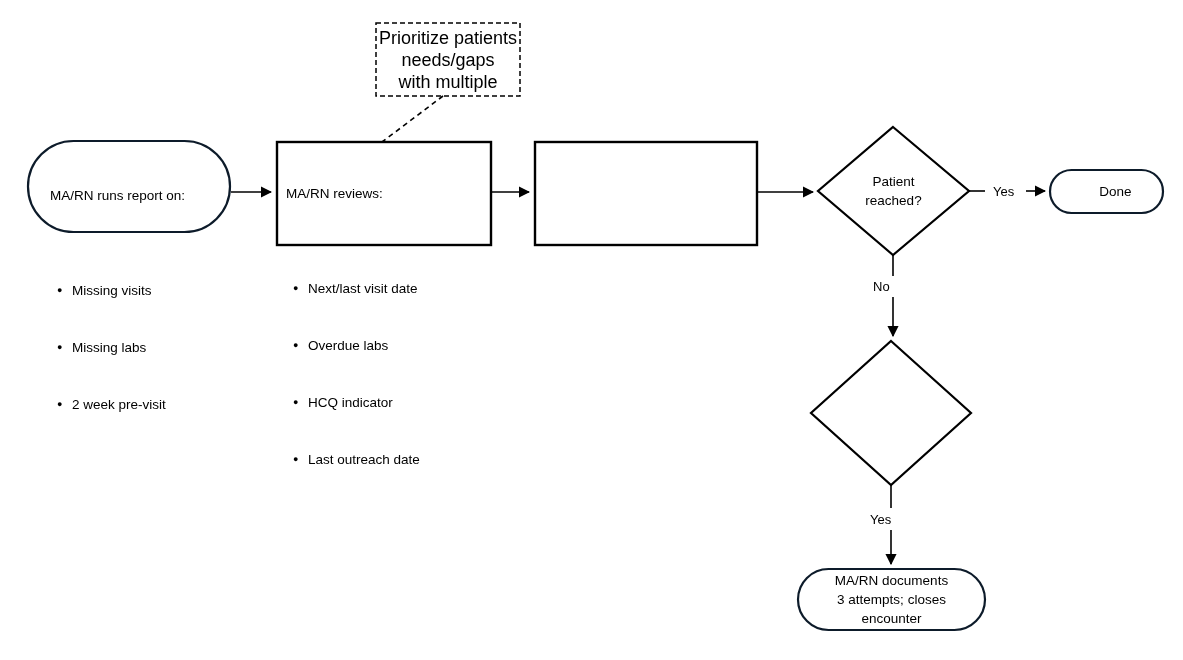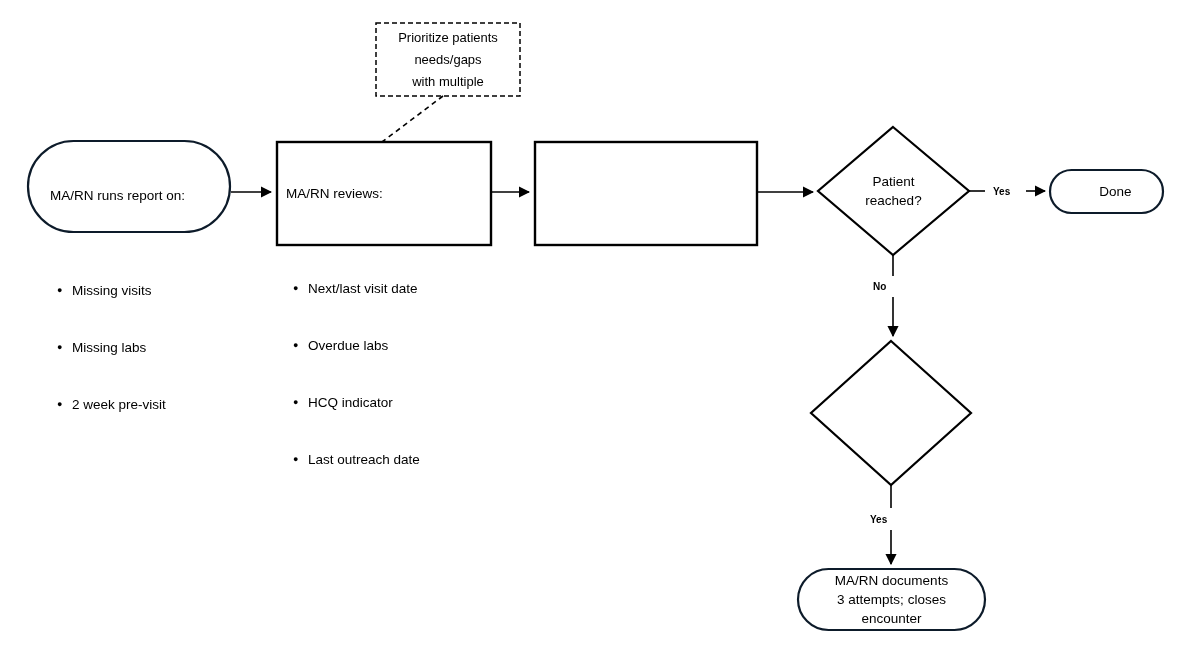--- a/index.html
+++ b/index.html
@@ -62,30 +62,29 @@
   }
   .centered-text {
     position: absolute;
     text-align: center;
     font-size: 13.5px;
     line-height: 19px;
     color: #000000;
   }
   .edge-label {
     position: absolute;
-    font-size: 10px;
+    font-size: 13px;
     line-height: 15px;
     color: #000000;
     white-space: nowrap;
-    font-weight: bold;
   }
   .note-text {
     position: absolute;
     text-align: center;
-    font-size: 13px;
+    font-size: 18px;
     line-height: 22px;
     color: #000000;
   }
 </style>
 </head>
 <body>
 
 <div id="canvas">
 
   <svg id="flow-svg" xmlns="http://www.w3.org/2000/svg">

